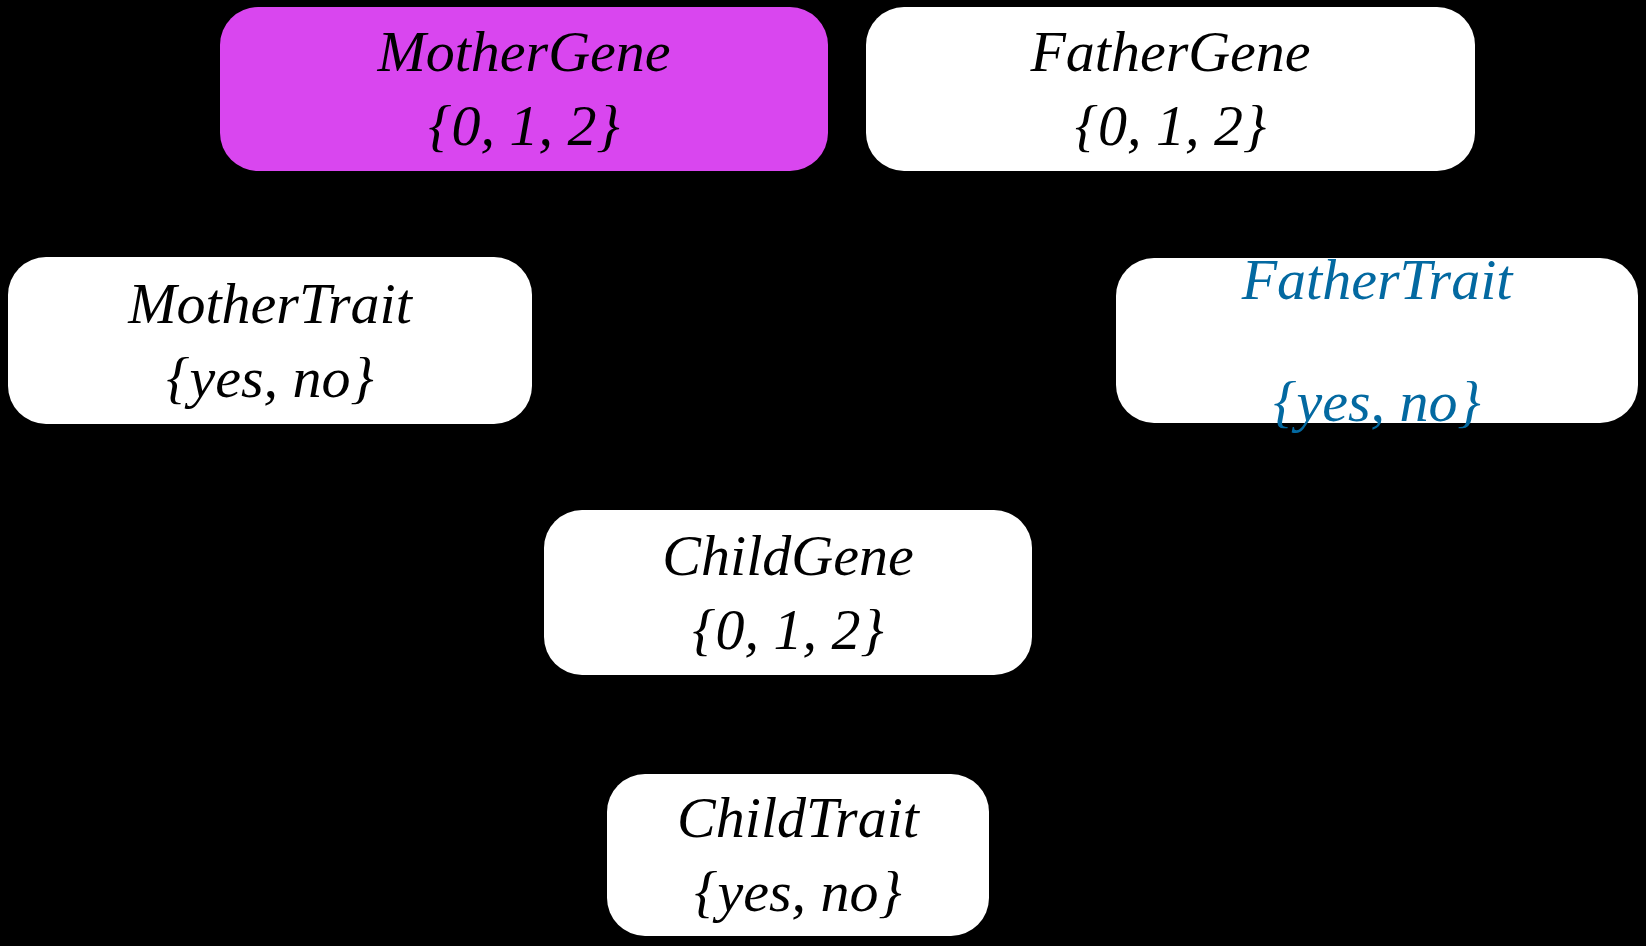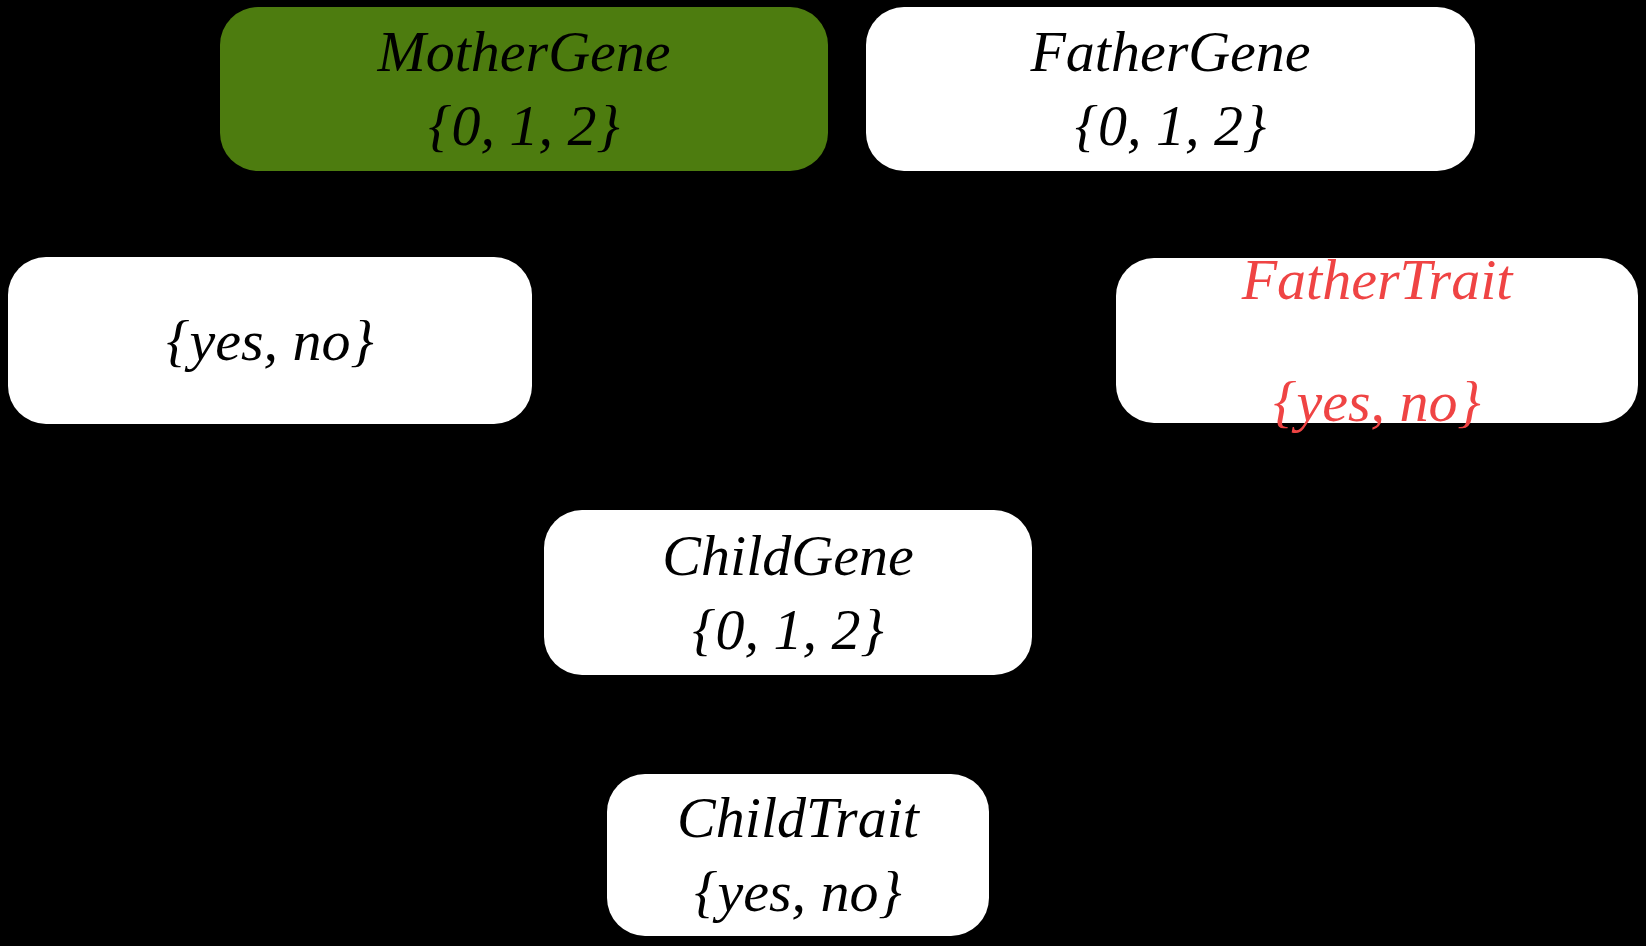--- a/index.html
+++ b/index.html
@@ -39,35 +39,36 @@
   .n-mother-trait { left: 8px;    top: 257px; width: 524px; height: 167px; }
   .n-father-trait { left: 1116px; top: 258px; width: 522px; height: 165px; }
   .n-child-gene   { left: 544px;  top: 510px; width: 488px; height: 165px; }
   .n-child-trait  { left: 607px;  top: 774px; width: 382px; height: 162px; }
 </style>
 </head>
 <body style="background: rgb(0, 0, 0);">
 
 <div class="canvas">
 
-  <div class="node n-mother-gene" style="background: #4d7c0f; color: rgb(0, 0, 0); justify-content: center;">
+  <div class="node n-mother-gene" style="background: #d946ef; color: rgb(0, 0, 0); justify-content: center;">
     <div class="node-label">MotherGene</div>
     <div class="node-domain">{0, 1, 2}</div>
   </div>
 
   <div class="node n-father-gene" style="background: rgb(255, 255, 255); color: rgb(0, 0, 0);">
     <div class="node-label">FatherGene</div>
     <div class="node-domain">{0, 1, 2}</div>
   </div>
 
   <div class="node n-mother-trait" style="background: rgb(255, 255, 255); color: rgb(0, 0, 0);">
+    <div class="node-label">MotherTrait</div>
     <div class="node-domain">{yes, no}</div>
   </div>
 
-  <div class="node n-father-trait" style="background: rgb(255, 255, 255); color: #ef4444; gap: 48px;">
+  <div class="node n-father-trait" style="background: rgb(255, 255, 255); color: #0369a1; gap: 48px;">
     <div class="node-label">FatherTrait</div>
     <div class="node-domain">{yes, no}</div>
   </div>
 
   <div class="node n-child-gene" style="background: rgb(255, 255, 255); color: rgb(0, 0, 0);">
     <div class="node-label">ChildGene</div>
     <div class="node-domain">{0, 1, 2}</div>
   </div>
 
   <div class="node n-child-trait" style="background: rgb(255, 255, 255); color: rgb(0, 0, 0);">

